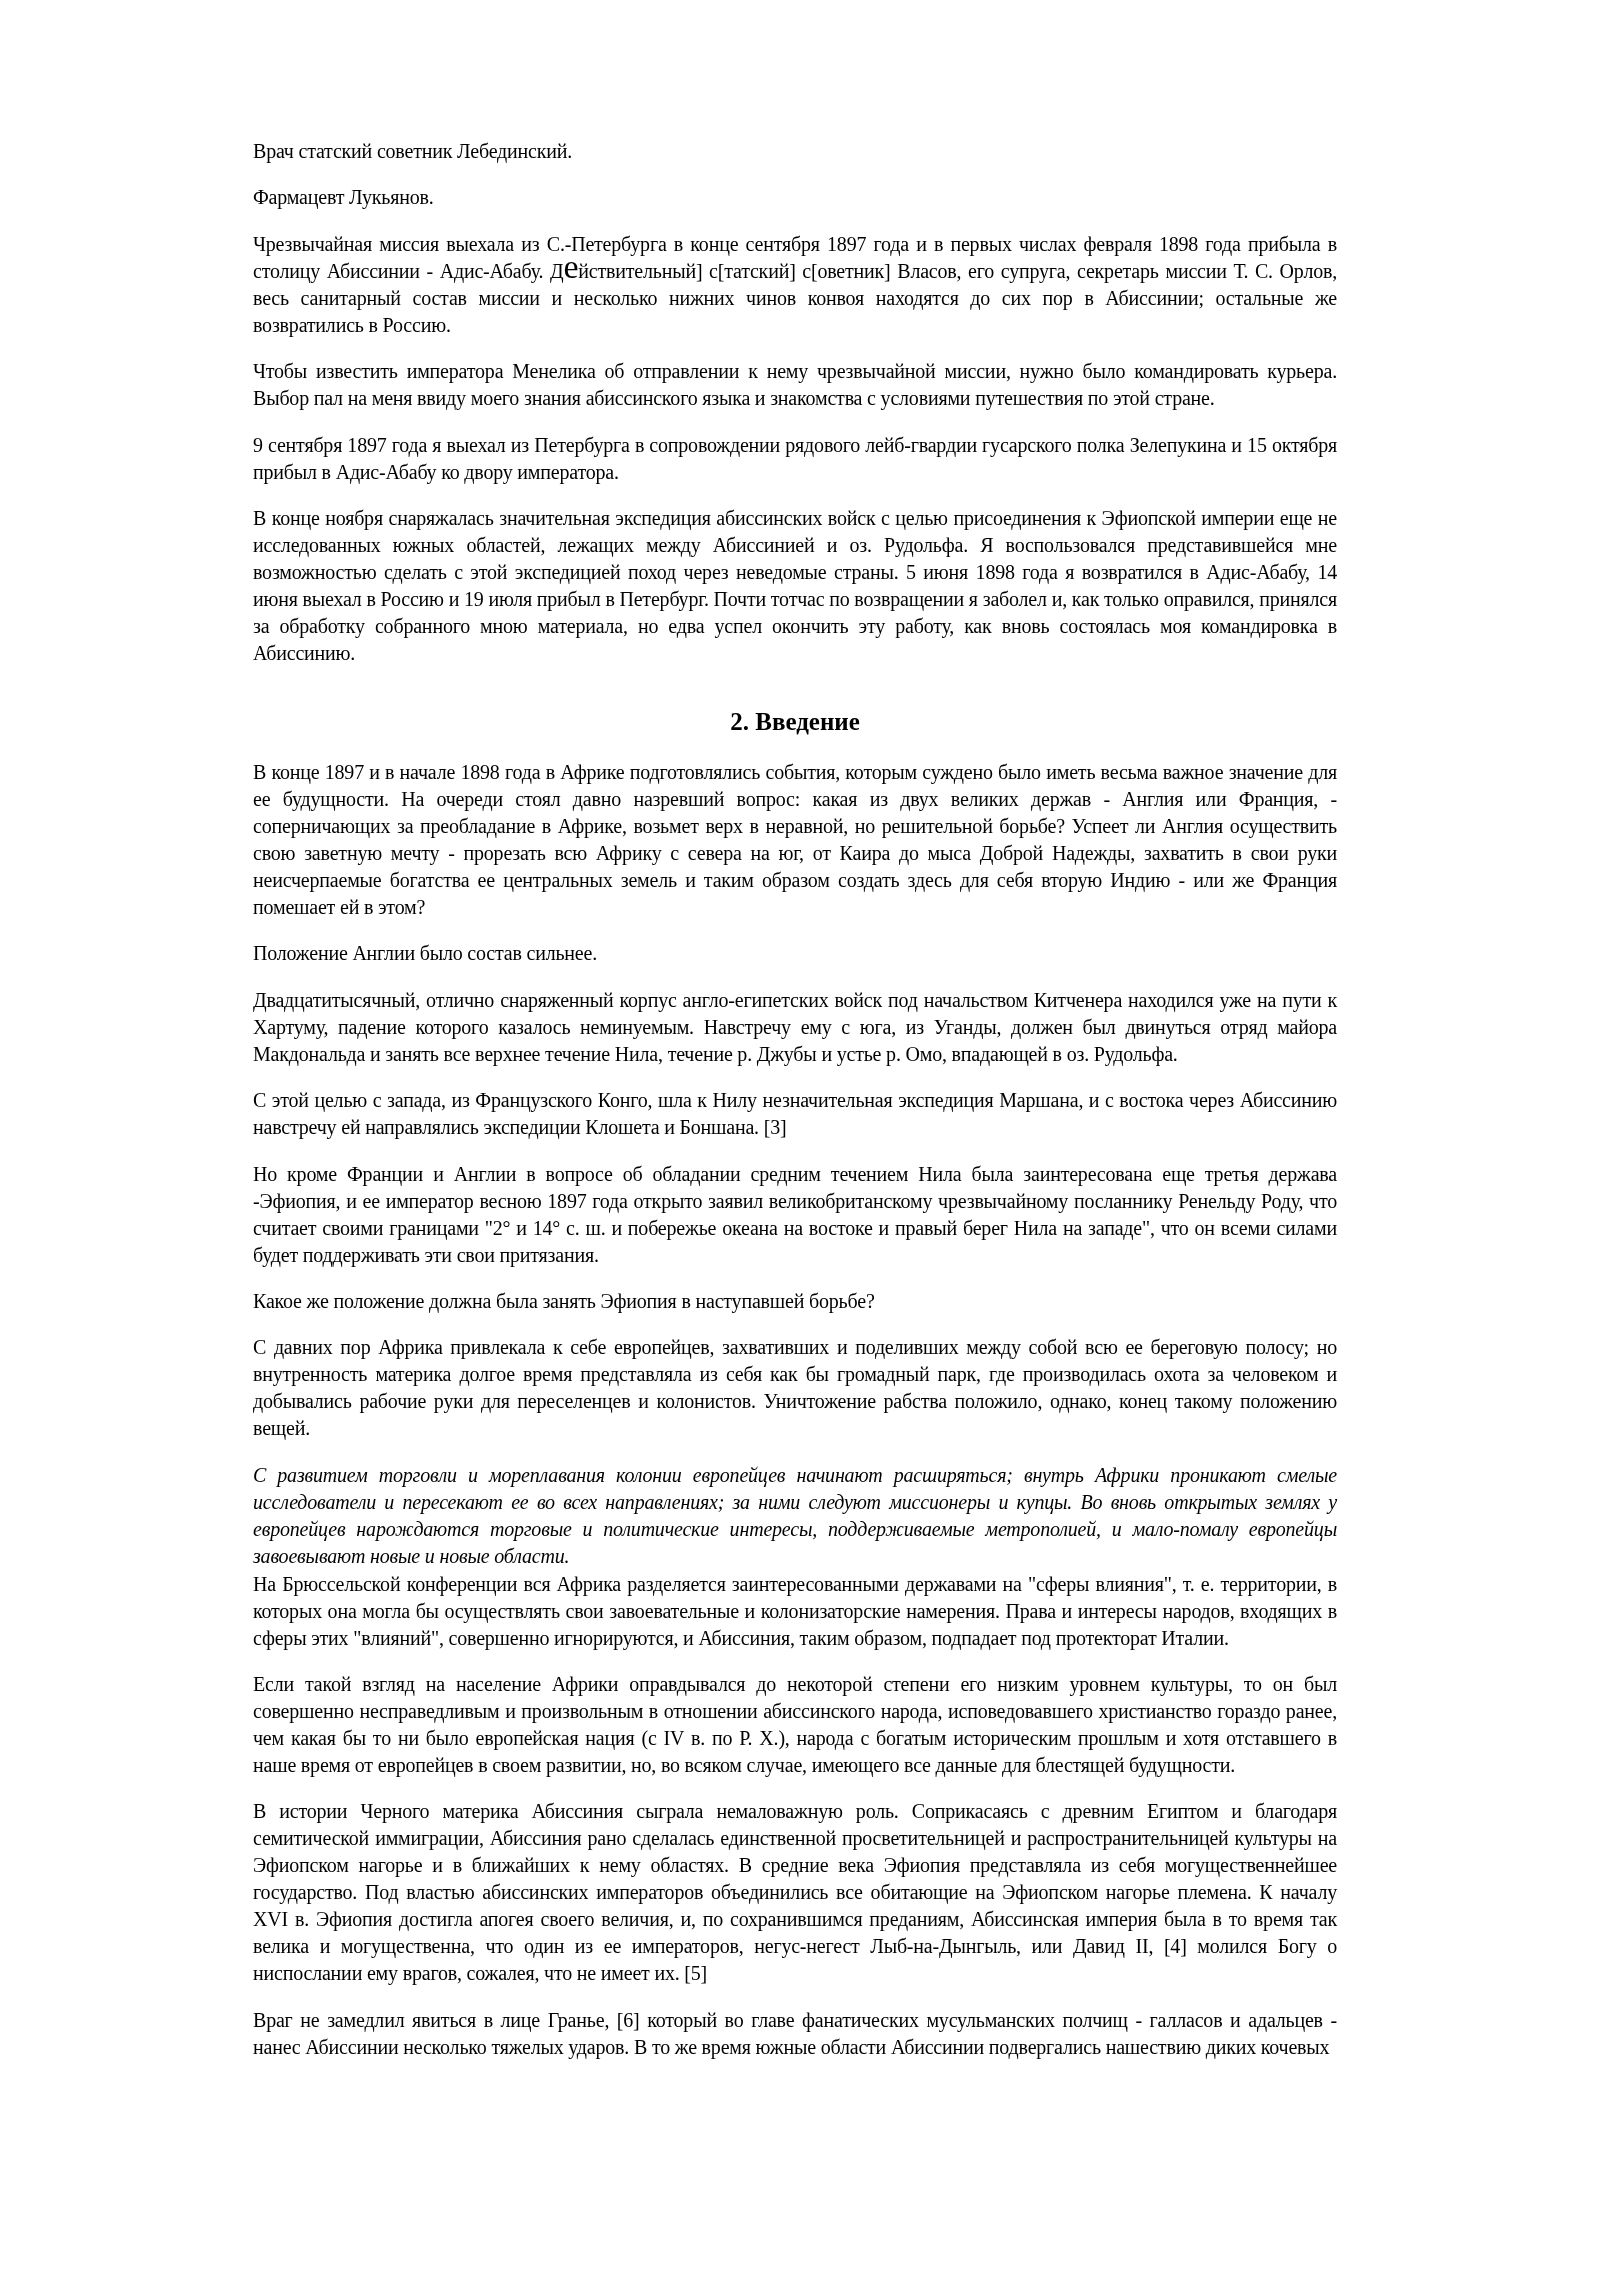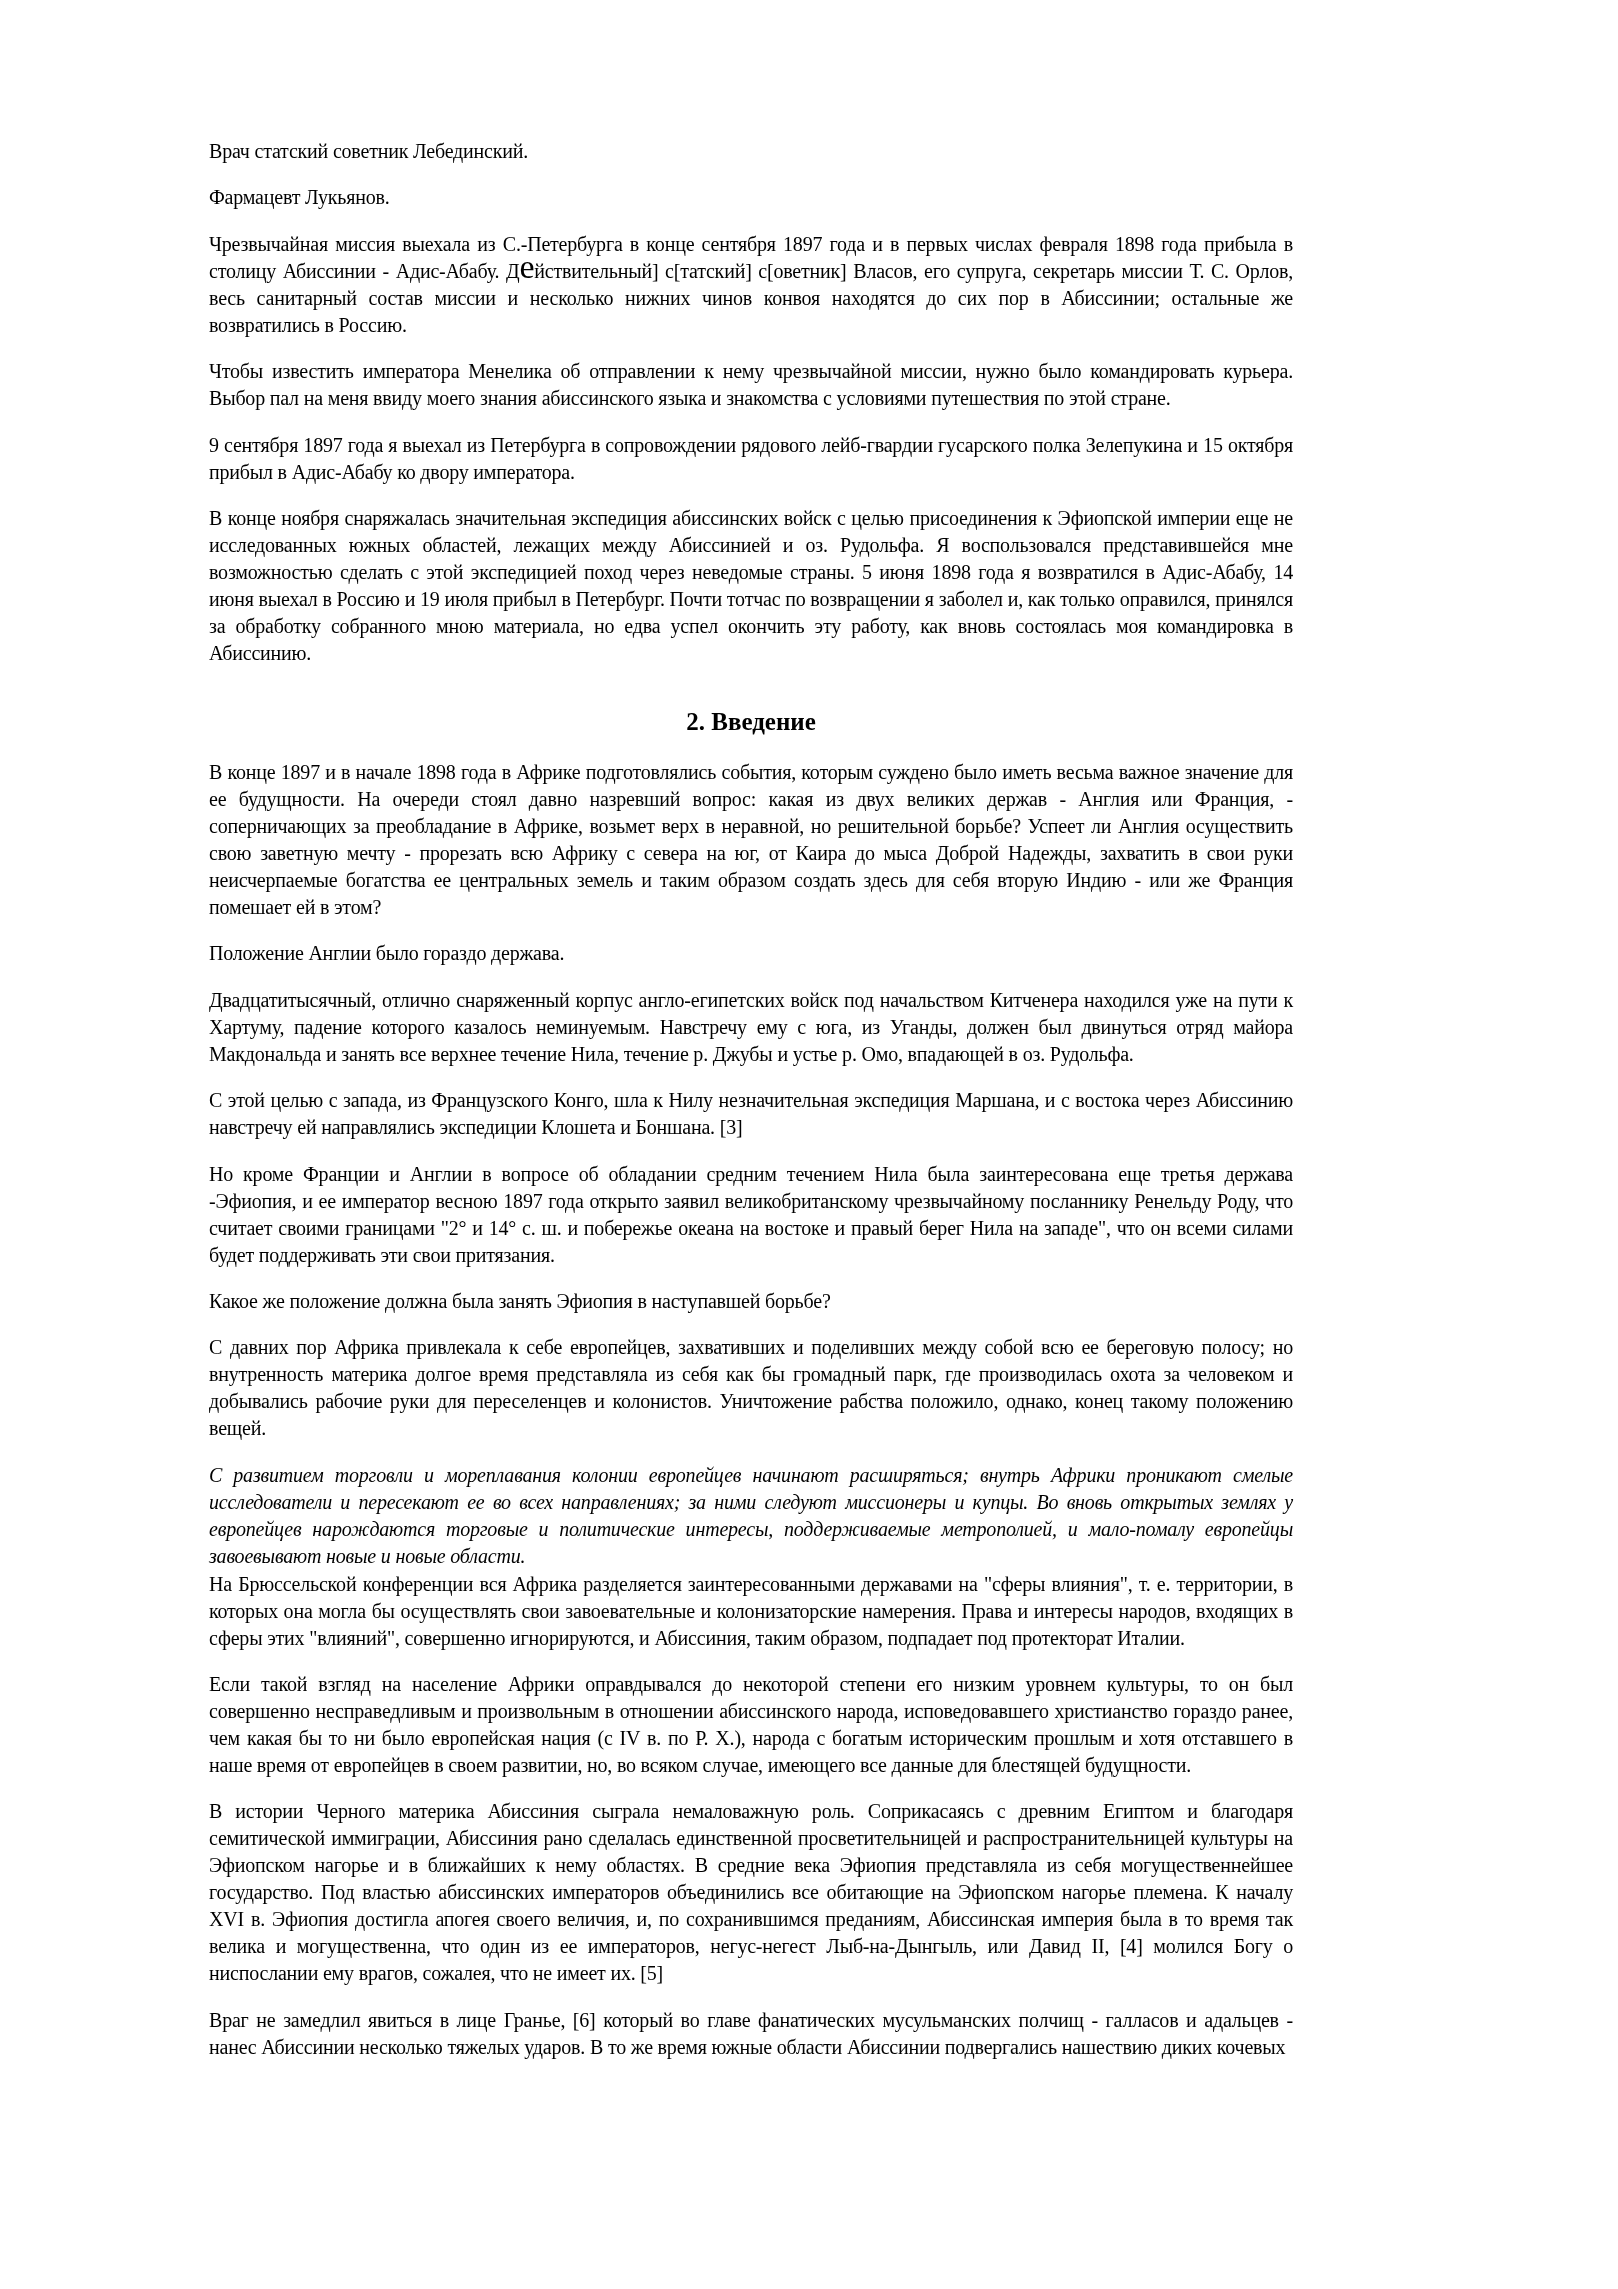--- a/index.html
+++ b/index.html
@@ -12,20 +12,21 @@
     min-height: 2290px;
     font-family: "Liberation Serif", "DejaVu Serif", serif;
     color: #000000;
   }
   .page {
     box-sizing: border-box;
     width: 1506px;
     min-height: 2290px;
     padding: 138px 213px 148px 209px;
     background: #ffffff;
+    margin-left: 44px;
   }
   .doc-par {
     font-size: 20px;
     line-height: 27px;
     letter-spacing: -0.2px;
     text-align: justify;
     margin: 0 0 19.4px 0;
   }
   .doc-par.no-gap {
     margin-bottom: 0.9px;
@@ -53,21 +54,21 @@
 
   <p class="doc-par"><span>Чрезвычайная миссия выехала из С.-Петербурга в конце сентября 1897 года и в первых числах февраля 1898 года прибыла в столицу Абиссинии - Адис-Абабу. Д</span><span class="big-letter">е</span><span>йствительный] с[татский] с[оветник] Власов, его супруга, секретарь миссии Т. С. Орлов, весь санитарный состав миссии и несколько нижних чинов конвоя находятся до сих пор в Абиссинии; остальные же возвратились в Россию.</span></p>
 
   <p class="doc-par">Чтобы известить императора Менелика об отправлении к нему чрезвычайной миссии, нужно было командировать курьера. Выбор пал на меня ввиду моего знания абиссинского языка и знакомства с условиями путешествия по этой стране.</p>
   <p class="doc-par">9 сентября 1897 года я выехал из Петербурга в сопровождении рядового лейб-гвардии гусарского полка Зелепукина и 15 октября прибыл в Адис-Абабу ко двору императора.</p>
   <p class="doc-par">В конце ноября снаряжалась значительная экспедиция абиссинских войск с целью присоединения к Эфиопской империи еще не исследованных южных областей, лежащих между Абиссинией и оз. Рудольфа. Я воспользовался представившейся мне возможностью сделать с этой экспедицией поход через неведомые страны. 5 июня 1898 года я возвратился в Адис-Абабу, 14 июня выехал в Россию и 19 июля прибыл в Петербург. Почти тотчас по возвращении я заболел и, как только оправился, принялся за обработку собранного мною материала, но едва успел окончить эту работу, как вновь состоялась моя командировка в Абиссинию.</p>
 
   <h2 class="section-heading">2. Введение</h2>
 
   <p class="doc-par">В конце 1897 и в начале 1898 года в Африке подготовлялись события, которым суждено было иметь весьма важное значение для ее будущности. На очереди стоял давно назревший вопрос: какая из двух великих держав - Англия или Франция, - соперничающих за преобладание в Африке, возьмет верх в неравной, но решительной борьбе? Успеет ли Англия осуществить свою заветную мечту - прорезать всю Африку с севера на юг, от Каира до мыса Доброй Надежды, захватить в свои руки неисчерпаемые богатства ее центральных земель и таким образом создать здесь для себя вторую Индию - или же Франция помешает ей в этом?</p>
-  <p class="doc-par">Положение Англии было гораздо держава.</p>
+  <p class="doc-par">Положение Англии было состав сильнее.</p>
   <p class="doc-par">Двадцатитысячный, отлично снаряженный корпус англо-египетских войск под начальством Китченера находился уже на пути к Хартуму, падение которого казалось неминуемым. Навстречу ему с юга, из Уганды, должен был двинуться отряд майора Макдональда и занять все верхнее течение Нила, течение р. Джубы и устье р. Омо, впадающей в оз. Рудольфа.</p>
   <p class="doc-par">С этой целью с запада, из Французского Конго, шла к Нилу незначительная экспедиция Маршана, и с востока через Абиссинию навстречу ей направлялись экспедиции Клошета и Боншана. [3]</p>
   <p class="doc-par">Но кроме Франции и Англии в вопросе об обладании средним течением Нила была заинтересована еще третья держава -Эфиопия, и ее император весною 1897 года открыто заявил великобританскому чрезвычайному посланнику Ренельду Роду, что считает своими границами "2° и 14° с. ш. и побережье океана на востоке и правый берег Нила на западе", что он всеми силами будет поддерживать эти свои притязания.</p>
   <p class="doc-par">Какое же положение должна была занять Эфиопия в наступавшей борьбе?</p>
   <p class="doc-par">С давних пор Африка привлекала к себе европейцев, захвативших и поделивших между собой всю ее береговую полосу; но внутренность материка долгое время представляла из себя как бы громадный парк, где производилась охота за человеком и добывались рабочие руки для переселенцев и колонистов. Уничтожение рабства положило, однако, конец такому положению вещей.</p>
   <p class="doc-par no-gap">С развитием торговли и мореплавания колонии европейцев начинают расширяться; внутрь Африки проникают смелые исследователи и пересекают ее во всех направлениях; за ними следуют миссионеры и купцы. Во вновь открытых землях у европейцев нарождаются торговые и политические интересы, поддерживаемые метрополией, и мало-помалу европейцы завоевывают новые и новые области.</p>
   <p class="doc-par">На Брюссельской конференции вся Африка разделяется заинтересованными державами на "сферы влияния", т. е. территории, в которых она могла бы осуществлять свои завоевательные и колонизаторские намерения. Права и интересы народов, входящих в сферы этих "влияний", совершенно игнорируются, и Абиссиния, таким образом, подпадает под протекторат Италии.</p>
   <p class="doc-par">Если такой взгляд на население Африки оправдывался до некоторой степени его низким уровнем культуры, то он был совершенно несправедливым и произвольным в отношении абиссинского народа, исповедовавшего христианство гораздо ранее, чем какая бы то ни было европейская нация (с IV в. по Р. Х.), народа с богатым историческим прошлым и хотя отставшего в наше время от европейцев в своем развитии, но, во всяком случае, имеющего все данные для блестящей будущности.</p>
   <p class="doc-par">В истории Черного материка Абиссиния сыграла немаловажную роль. Соприкасаясь с древним Египтом и благодаря семитической иммиграции, Абиссиния рано сделалась единственной просветительницей и распространительницей культуры на Эфиопском нагорье и в ближайших к нему областях. В средние века Эфиопия представляла из себя могущественнейшее государство. Под властью абиссинских императоров объединились все обитающие на Эфиопском нагорье племена. К началу XVI в. Эфиопия достигла апогея своего величия, и, по сохранившимся преданиям, Абиссинская империя была в то время так велика и могущественна, что один из ее императоров, негус-негест Лыб-на-Дынгыль, или Давид II, [4] молился Богу о ниспослании ему врагов, сожалея, что не имеет их. [5]</p>
   <p class="doc-par">Враг не замедлил явиться в лице Гранье, [6] который во главе фанатических мусульманских полчищ - галласов и адальцев - нанес Абиссинии несколько тяжелых ударов. В то же время южные области Абиссинии подвергались нашествию диких кочевых</p>

